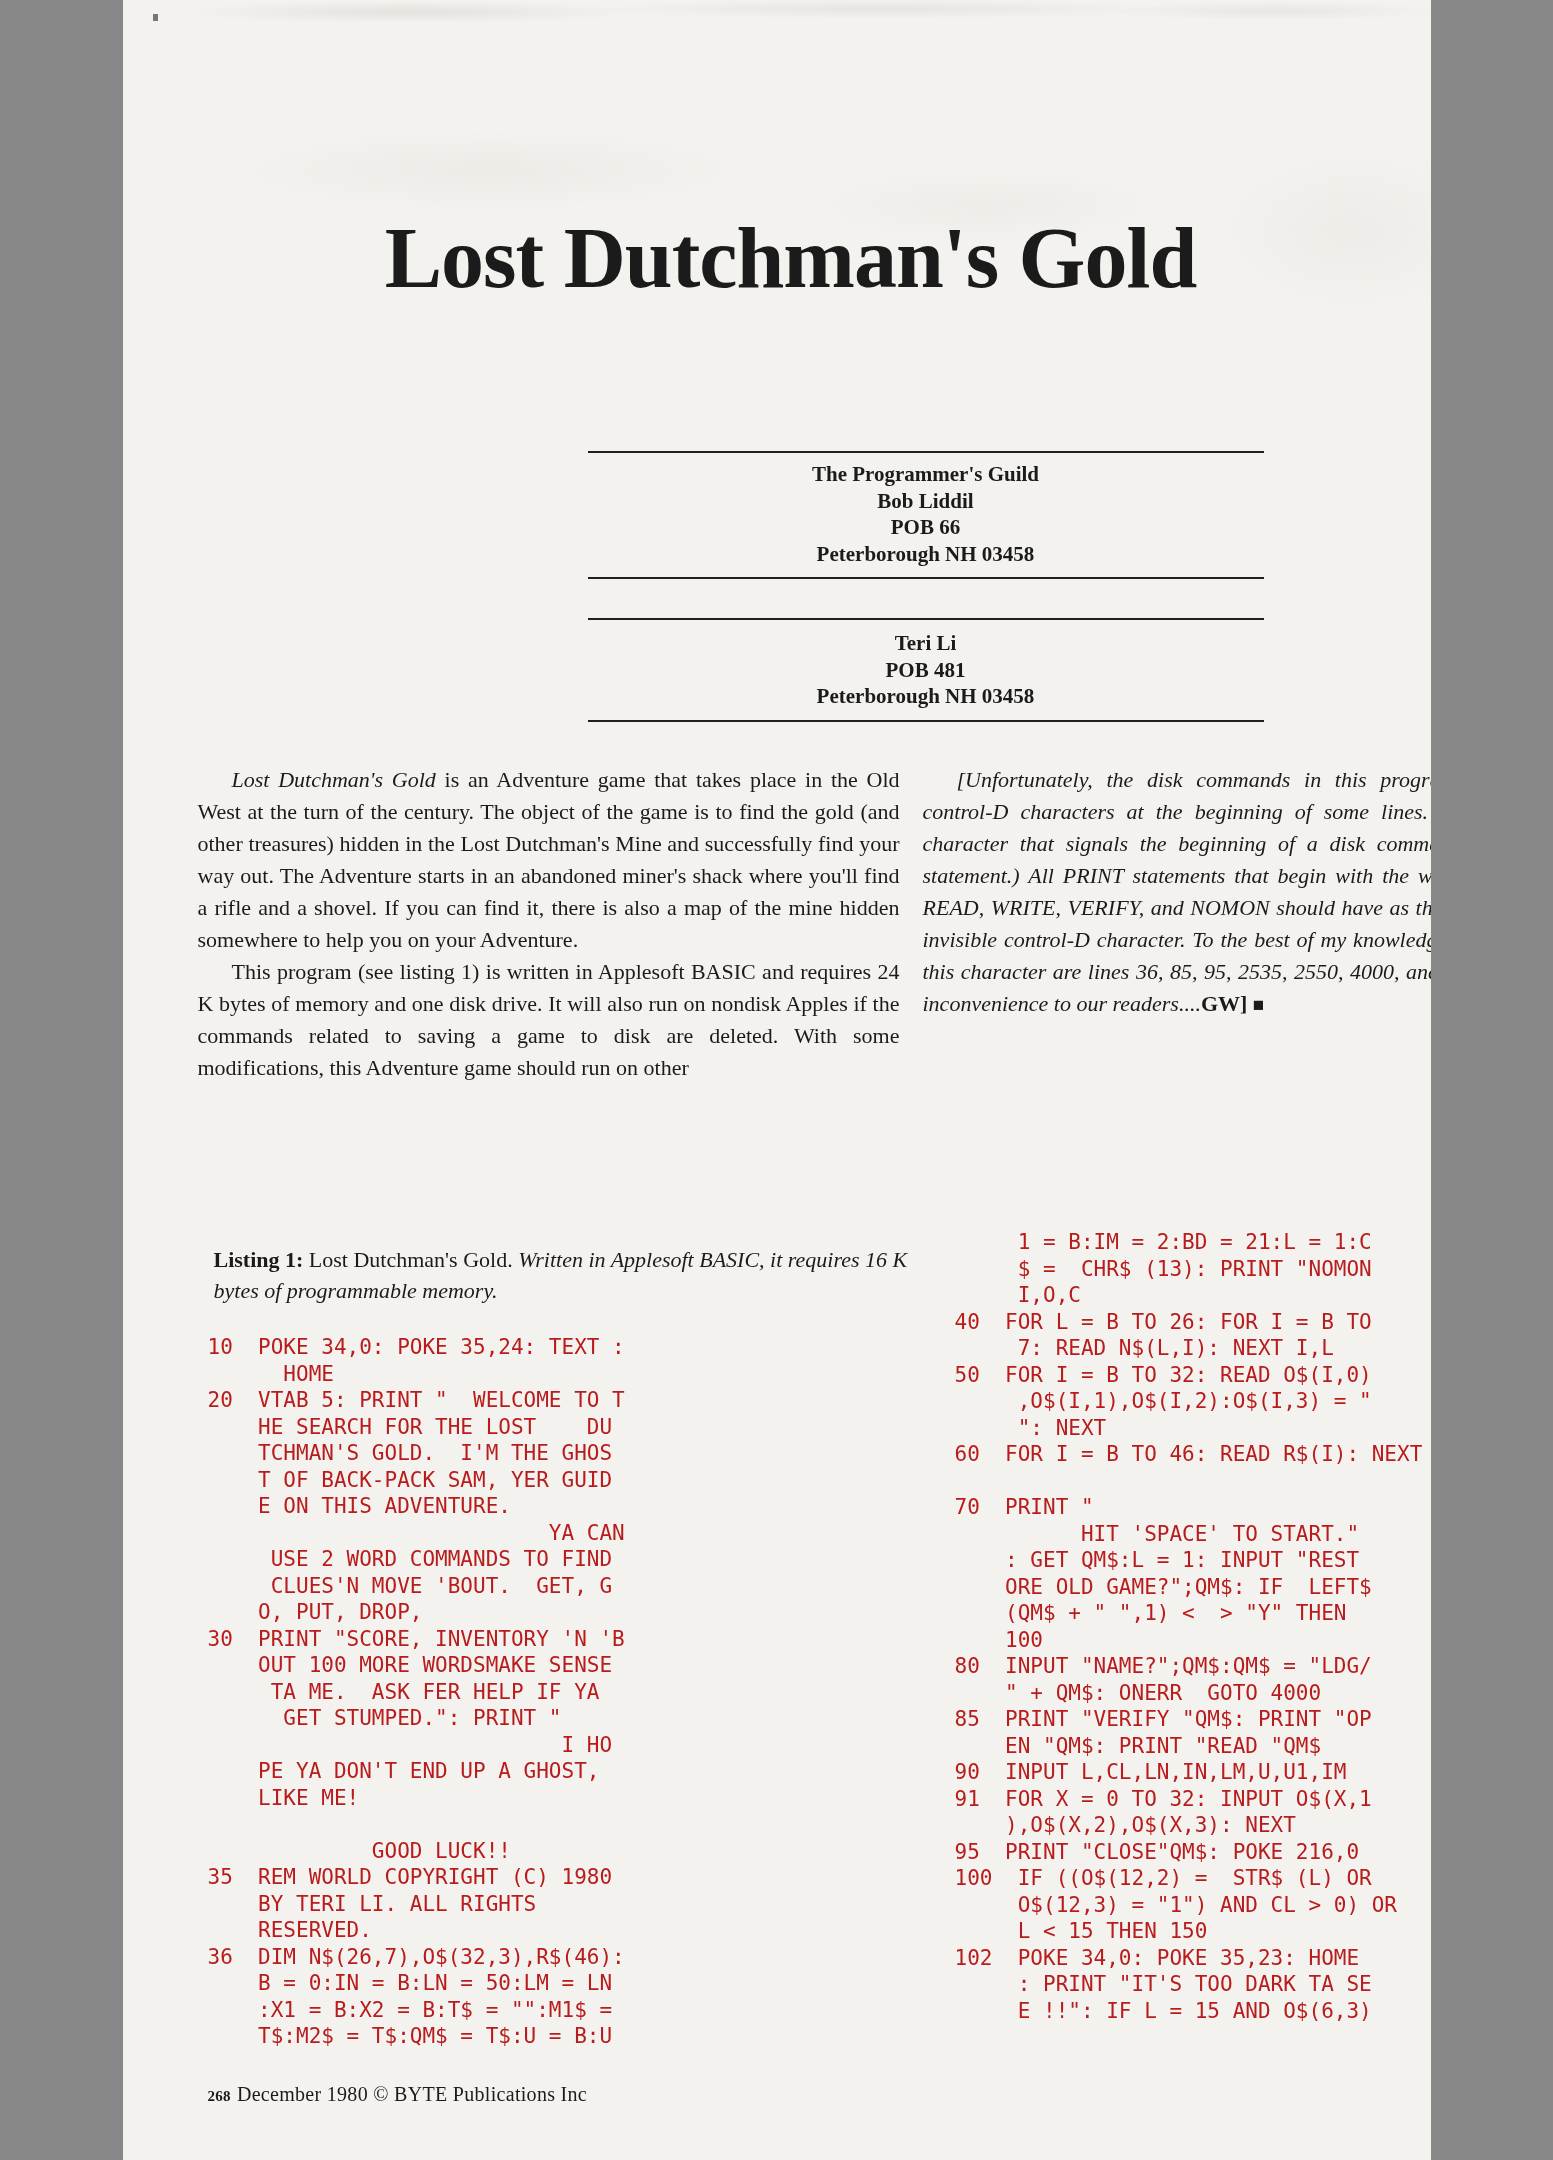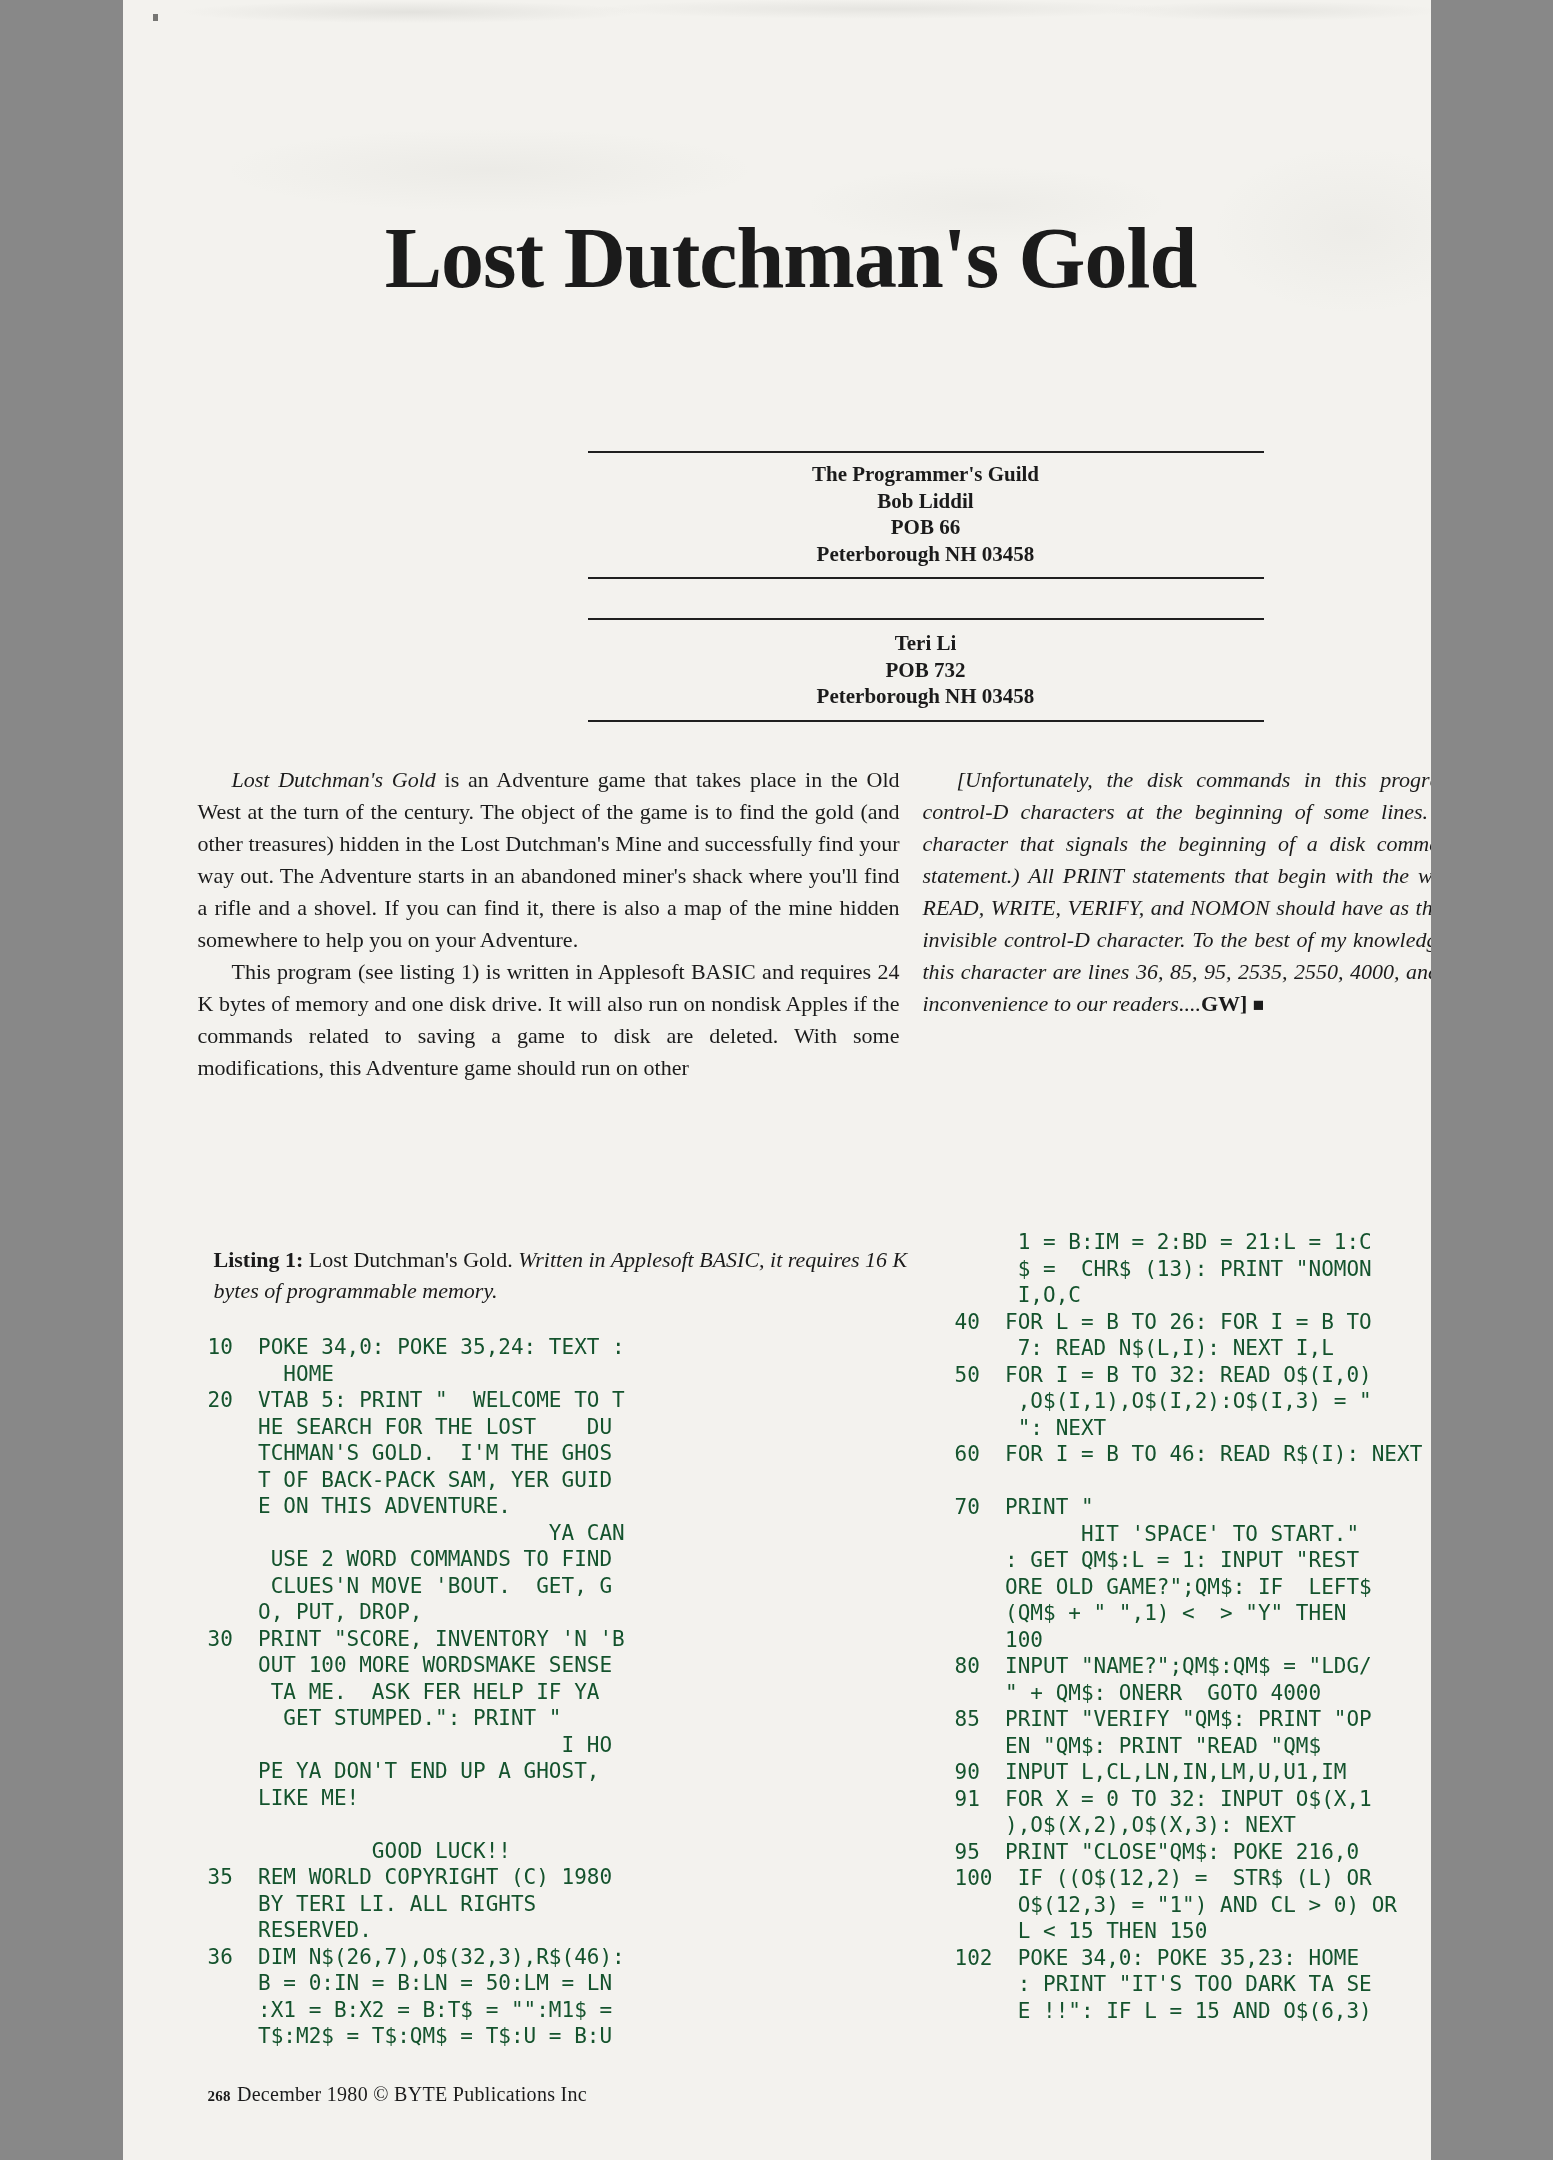--- a/index.html
+++ b/index.html
@@ -48,21 +48,21 @@
   .endsq{font-style:normal;font-size:19px;letter-spacing:2px;}
   .caption{
     position:absolute;left:75px;top:1228px;width:702px;margin:16px;
     font-size:22px;line-height:31px;
   }
   .caption b{font-weight:700;}
   .code{
     position:absolute;margin:0;
     font-family:"DejaVu Sans Mono", monospace;
     font-size:21px;line-height:26.5px;
-    color:#14532d;
+    color:#b91c1c;
     white-space:pre;
   }
   .codeL{left:85px;top:1334px;}
   .codeR{left:832px;top:1229px;}
   .continued{
     position:absolute;left:800px;top:2020px;width:712px;
     text-align:right;font-style:italic;font-size:15px;
   }
   .footer{
     position:absolute;left:85px;top:2083px;
@@ -83,21 +83,21 @@
   <div class="authors a1">
     <div>The Programmer's Guild</div>
     <div>Bob Liddil</div>
     <div>POB 66</div>
     <div>Peterborough NH 03458</div>
   </div>
   <div class="rule r2"></div>
   <div class="rule r3"></div>
   <div class="authors a2">
     <div>Teri Li</div>
-    <div>POB 732</div>
+    <div>POB 481</div>
     <div>Peterborough NH 03458</div>
   </div>
   <div class="rule r4"></div>
 
   <div class="col colL">
     <p class="indent"><span class="it">Lost Dutchman's Gold</span><span> is an Adventure game that takes place in the Old West at the turn of the century. The object of the game is to find the gold (and other treasures) hidden in the Lost Dutchman's Mine and successfully find your way out. The Adventure starts in an abandoned miner's shack where you'll find a rifle and a shovel. If you can find it, there is also a map of the mine hidden somewhere to help you on your Adventure.</span></p>
     <p class="indent">This program (see listing 1) is written in Applesoft BASIC and requires 24 K bytes of memory and one disk drive. It will also run on nondisk Apples if the commands related to saving a game to disk are deleted. With some modifications, this Adventure game should run on other</p>
   </div>
 
   <div class="col colR">

